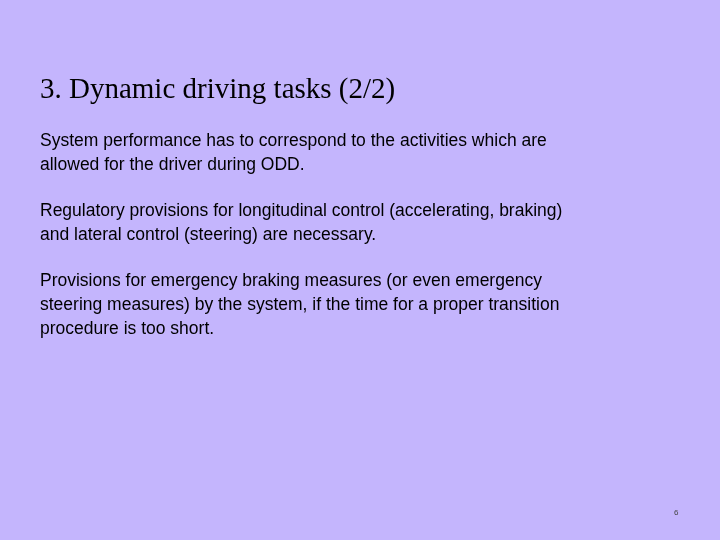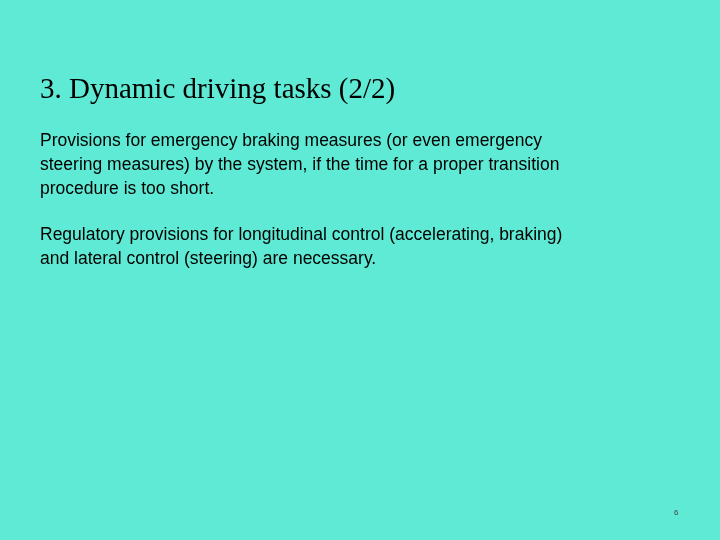--- a/index.html
+++ b/index.html
@@ -11,21 +11,21 @@
       width: 720px;
       height: 540px;
       position: relative;
       overflow: hidden;
       color: #000000;
     }
     .slide {
       position: absolute;
       left: 0; top: 0;
       width: 720px; height: 540px;
-      background: #5eead4;
+      background: #c4b5fd;
     }
     .title {
       position: absolute;
       left: 40px;
       top: 70px;
       font-family: "Liberation Serif", "DejaVu Serif", serif;
       font-size: 29px;
       line-height: 36px;
       white-space: nowrap;
       margin: 0;
@@ -53,21 +53,23 @@
       color: #444444;
     }
   </style>
 </head>
 <body>
 
 <div class="slide">
   <h1 class="title">3. Dynamic driving tasks (2/2)</h1>
 
   <div class="body">
+    <p class="para">System performance has to correspond to the activities which are
+allowed for the driver during ODD.</p>
+    <p class="para">Regulatory provisions for longitudinal control (accelerating, braking)
+and lateral control (steering) are necessary.</p>
     <p class="para">Provisions for emergency braking measures (or even emergency
 steering measures) by the system, if the time for a proper transition
 procedure is too short.</p>
-    <p class="para">Regulatory provisions for longitudinal control (accelerating, braking)
-and lateral control (steering) are necessary.</p>
   </div>
 
   <div class="page-num">6</div>
 </div>
 
 </body></html>

